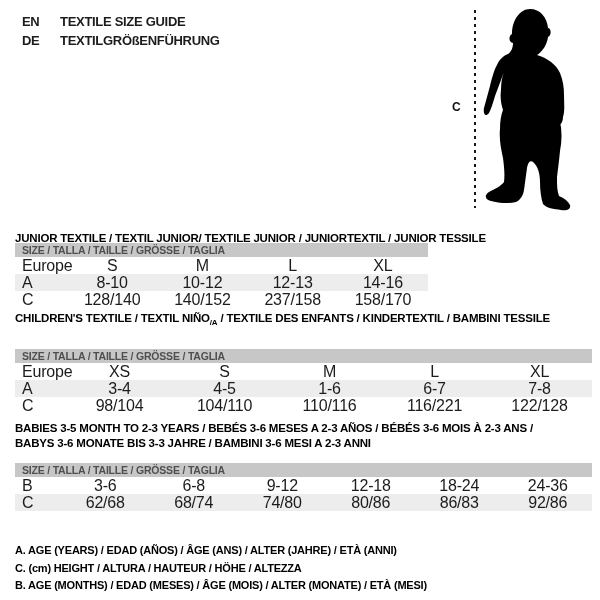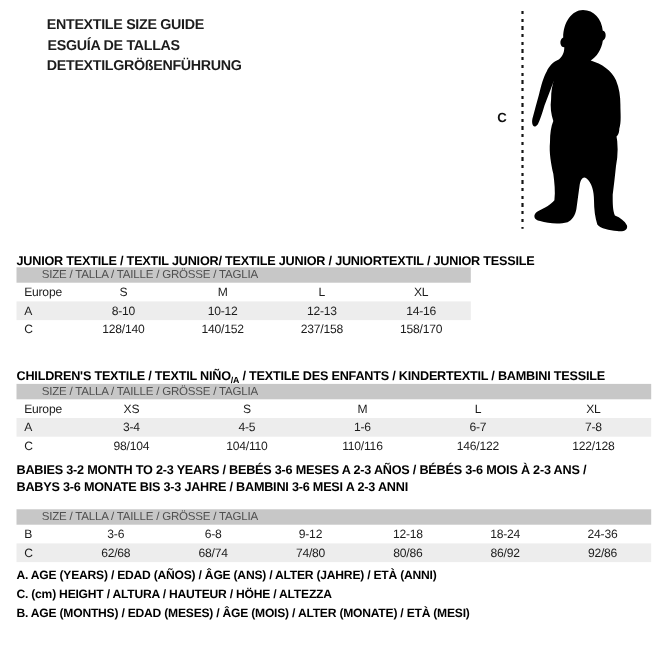--- a/index.html
+++ b/index.html
@@ -2,70 +2,66 @@
 <html><head>
 <meta charset="utf-8">
 <style>
   html,body{margin:0;padding:0;background:#fff;}
   .canvas{
     position:relative;width:600px;height:600px;background:#ffffff;overflow:hidden;
     font-family:"Liberation Sans","DejaVu Sans",sans-serif;color:#1c1c1c;
   }
   
   .lang-block{position:absolute;top:12px;left:22px;}
-  .lang-row{display:flex;line-height:19px;font-size:13px;font-weight:bold;letter-spacing:-0.3px;text-align:right;}
+  .lang-row{display:flex;line-height:19px;font-size:13px;font-weight:bold;letter-spacing:-0.3px;}
   .lang-code{width:38px;}
   
   .figure{position:absolute;top:0;left:440px;width:160px;height:220px;}
   .dash-line{
     position:absolute;left:34px;top:10px;width:2px;height:198px;
     background:repeating-linear-gradient(to bottom,#161616 0 3px,transparent 3px 7px);
   }
   .height-label{position:absolute;left:12px;top:100px;font-size:12px;font-weight:bold;color:#111;}
   .silhouette{position:absolute;left:43px;top:7px;}
   
   .sec-title{
     position:absolute;left:15px;font-size:11.5px;font-weight:bold;color:#000;
     letter-spacing:-0.2px;white-space:nowrap;
   }
   .sec-title sub{font-size:8px;}
   .babies-title{line-height:15px;white-space:normal;width:560px;}
   
   .size-table{position:absolute;left:15px;}
   .bar{
-    height:14px;line-height:14px;font-size:10.5px;font-weight:normal;color:#4f4f4f;
-    padding-left:23px;letter-spacing:-0.2px;
+    height:14px;line-height:14px;font-size:10.5px;font-weight:bold;color:#4f4f4f;
+    padding-left:7px;letter-spacing:-0.2px;
   }
-  .trow{display:grid;height:17px;align-items:center;font-size:11px;letter-spacing:-0.2px;}
+  .trow{display:grid;height:17px;align-items:center;font-size:16px;letter-spacing:-0.2px;}
   .trow .cell{text-align:center;}
   .trow .cell.label{text-align:left;padding-left:7px;}
   .alt{background:#ededed;}
   .t-junior{width:413px;}
   .t-junior .trow{grid-template-columns:52px repeat(4,1fr);}
   .t-children{width:577px;}
   .t-children .trow{grid-template-columns:52px repeat(5,1fr);}
   .t-babies{width:577px;}
   .t-babies .trow{grid-template-columns:46px repeat(6,1fr);}
   
-  .legend{position:absolute;left:15px;top:515px;font-size:11px;font-weight:bold;color:#000;
+  .legend{position:absolute;left:15px;top:542px;font-size:11px;font-weight:bold;color:#000;
     line-height:17.5px;letter-spacing:-0.2px;}
 </style>
 </head>
 <body>
 
 <div class="canvas">
 
   <div class="lang-block">
     <div class="lang-row">
       <span class="lang-code">EN</span>
       <span>TEXTILE SIZE GUIDE</span>
-    </div>
-    <div class="lang-row">
-      <span class="lang-code">ES</span>
-      <span>GUÍA DE TALLAS</span>
     </div>
     <div class="lang-row">
       <span class="lang-code">DE</span>
       <span>TEXTILGRÖßENFÜHRUNG</span>
     </div>
   </div>
 
   <div class="figure">
     <div class="dash-line"></div>
     <div class="height-label">C</div>
@@ -130,21 +126,21 @@
     </div>
     <div class="trow">
       <span class="cell label">C</span>
       <span class="cell">128/140</span>
       <span class="cell">140/152</span>
       <span class="cell">237/158</span>
       <span class="cell">158/170</span>
     </div>
   </div>
 
-  <div class="sec-title" style="top:336px"><span>CHILDREN'S TEXTILE / TEXTIL NIÑO</span><sub>/A</sub><span> / TEXTILE DES ENFANTS / KINDERTEXTIL / BAMBINI TESSILE</span></div>
+  <div class="sec-title" style="top:312px"><span>CHILDREN'S TEXTILE / TEXTIL NIÑO</span><sub>/A</sub><span> / TEXTILE DES ENFANTS / KINDERTEXTIL / BAMBINI TESSILE</span></div>
   <div class="size-table t-children" style="top:349px">
     <div class="bar" style="background: rgb(199, 199, 199); color: rgb(79, 79, 79);">SIZE / TALLA / TAILLE / GRÖSSE / TAGLIA</div>
     <div class="trow">
       <span class="cell label">Europe</span>
       <span class="cell">XS</span>
       <span class="cell">S</span>
       <span class="cell">M</span>
       <span class="cell">L</span>
       <span class="cell">XL</span>
     </div>
@@ -154,47 +150,47 @@
       <span class="cell">4-5</span>
       <span class="cell">1-6</span>
       <span class="cell">6-7</span>
       <span class="cell">7-8</span>
     </div>
     <div class="trow">
       <span class="cell label">C</span>
       <span class="cell">98/104</span>
       <span class="cell">104/110</span>
       <span class="cell">110/116</span>
-      <span class="cell">146/122</span>
+      <span class="cell">116/221</span>
       <span class="cell">122/128</span>
     </div>
   </div>
 
   <div class="sec-title babies-title" style="top:421px">
-    <div>BABIES 3-2 MONTH TO 2-3 YEARS / BEBÉS 3-6 MESES A 2-3 AÑOS / BÉBÉS 3-6 MOIS À 2-3 ANS /</div>
+    <div>BABIES 3-5 MONTH TO 2-3 YEARS / BEBÉS 3-6 MESES A 2-3 AÑOS / BÉBÉS 3-6 MOIS À 2-3 ANS /</div>
     <div>BABYS 3-6 MONATE BIS 3-3 JAHRE / BAMBINI 3-6 MESI A 2-3 ANNI</div>
   </div>
   <div class="size-table t-babies" style="top:463px">
     <div class="bar" style="background: rgb(199, 199, 199); color: rgb(79, 79, 79);">SIZE / TALLA / TAILLE / GRÖSSE / TAGLIA</div>
     <div class="trow">
       <span class="cell label">B</span>
       <span class="cell">3-6</span>
       <span class="cell">6-8</span>
       <span class="cell">9-12</span>
       <span class="cell">12-18</span>
       <span class="cell">18-24</span>
       <span class="cell">24-36</span>
     </div>
     <div class="trow alt" style="background: rgb(237, 237, 237);">
       <span class="cell label">C</span>
       <span class="cell">62/68</span>
       <span class="cell">68/74</span>
       <span class="cell">74/80</span>
       <span class="cell">80/86</span>
-      <span class="cell">86/92</span>
+      <span class="cell">86/83</span>
       <span class="cell">92/86</span>
     </div>
   </div>
 
   <div class="legend">
     <div>A. AGE (YEARS) / EDAD (AÑOS) / ÂGE (ANS) / ALTER (JAHRE) / ETÀ (ANNI)</div>
     <div>C. (cm) HEIGHT / ALTURA / HAUTEUR / HÖHE / ALTEZZA</div>
     <div>B. AGE (MONTHS) / EDAD (MESES) / ÂGE (MOIS) / ALTER (MONATE) / ETÀ (MESI)</div>
   </div>
 

